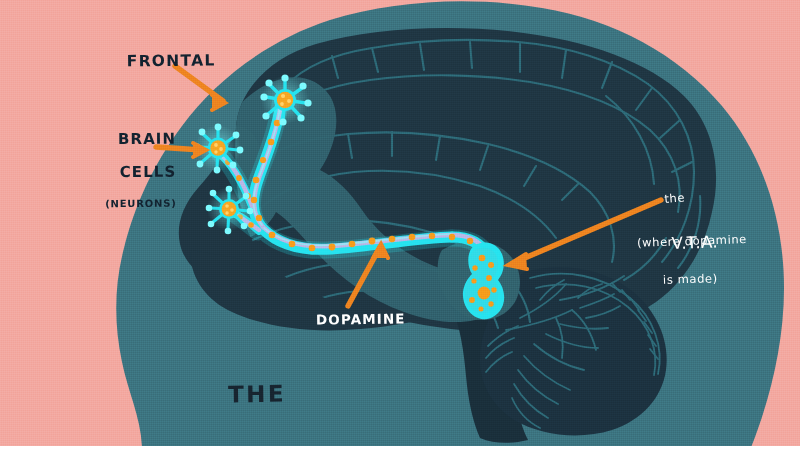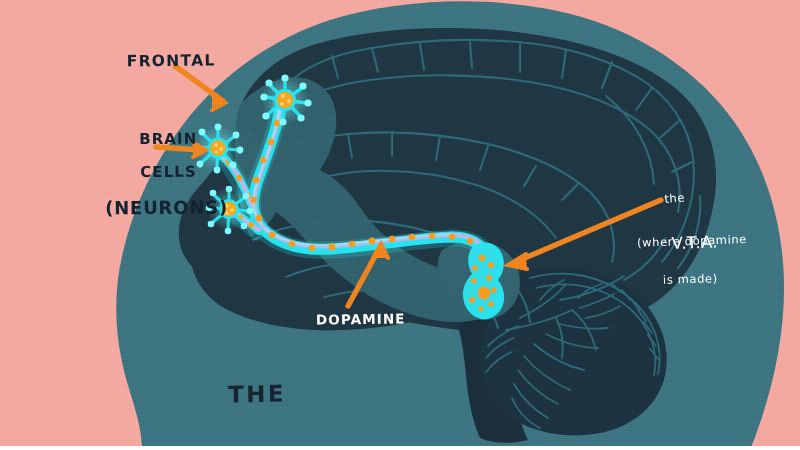--- a/index.html
+++ b/index.html
@@ -62,25 +62,25 @@
     left: 100px; top: 36px;
     font-size: 15.5px;
     letter-spacing: 1.3px;
     text-align: left;
     transform: rotate(-0.6deg);
   }
   #lbl-brain-cells {
     left: 84px; top: 114px;
     font-size: 15px;
     letter-spacing: 1.1px;
-    text-align: center;
+    text-align: right;
     transform: rotate(-0.4deg);
   }
   #lbl-brain-cells .sub {
-    font-size: 18px;
+    font-size: 10px;
     letter-spacing: 0.8px;
     display: block;
     margin-left: 21px;
   }
   #lbl-dopamine {
     left: 316px; top: 312px;
     font-size: 13.5px;
     letter-spacing: 1.1px;
     transform: rotate(-0.8deg);
   }

